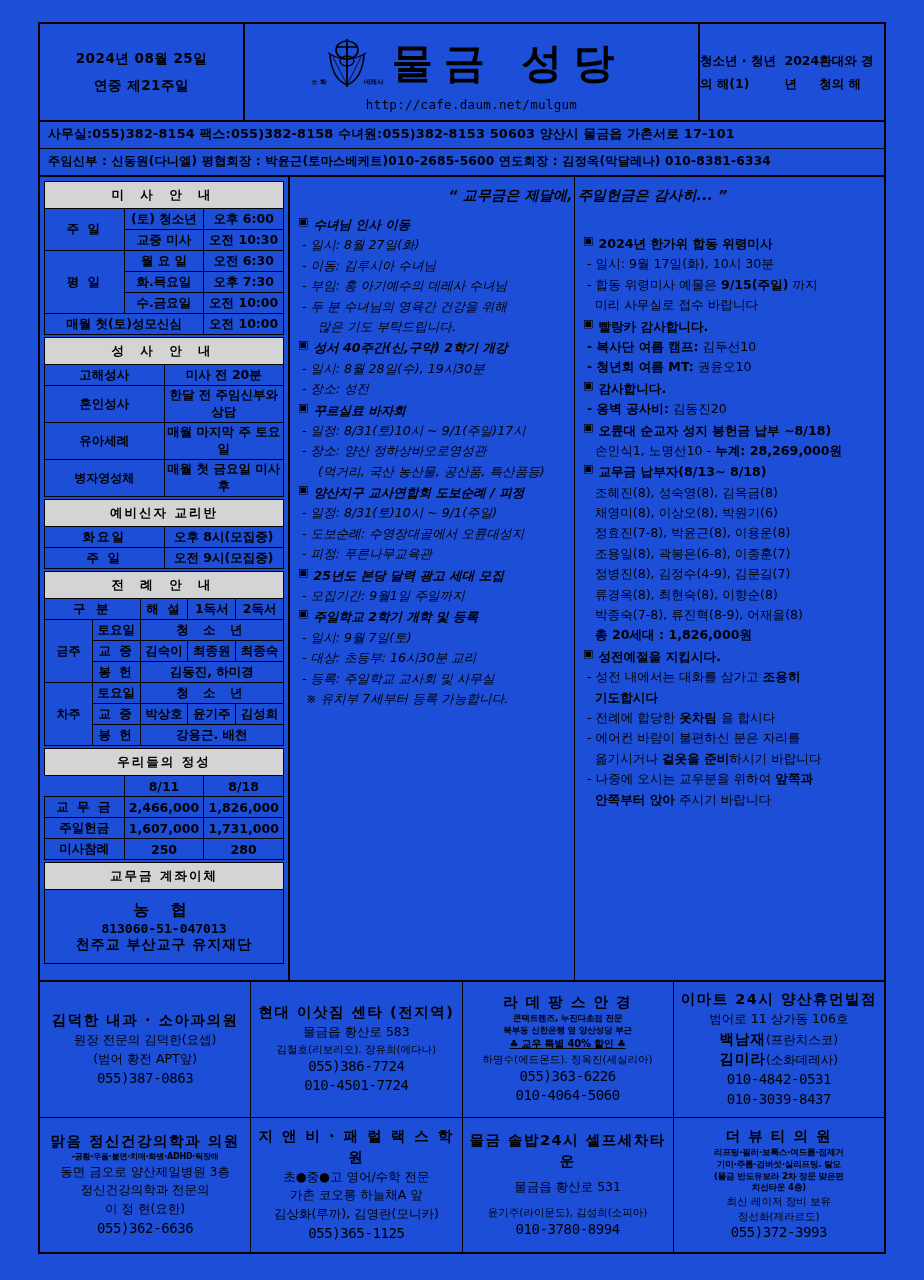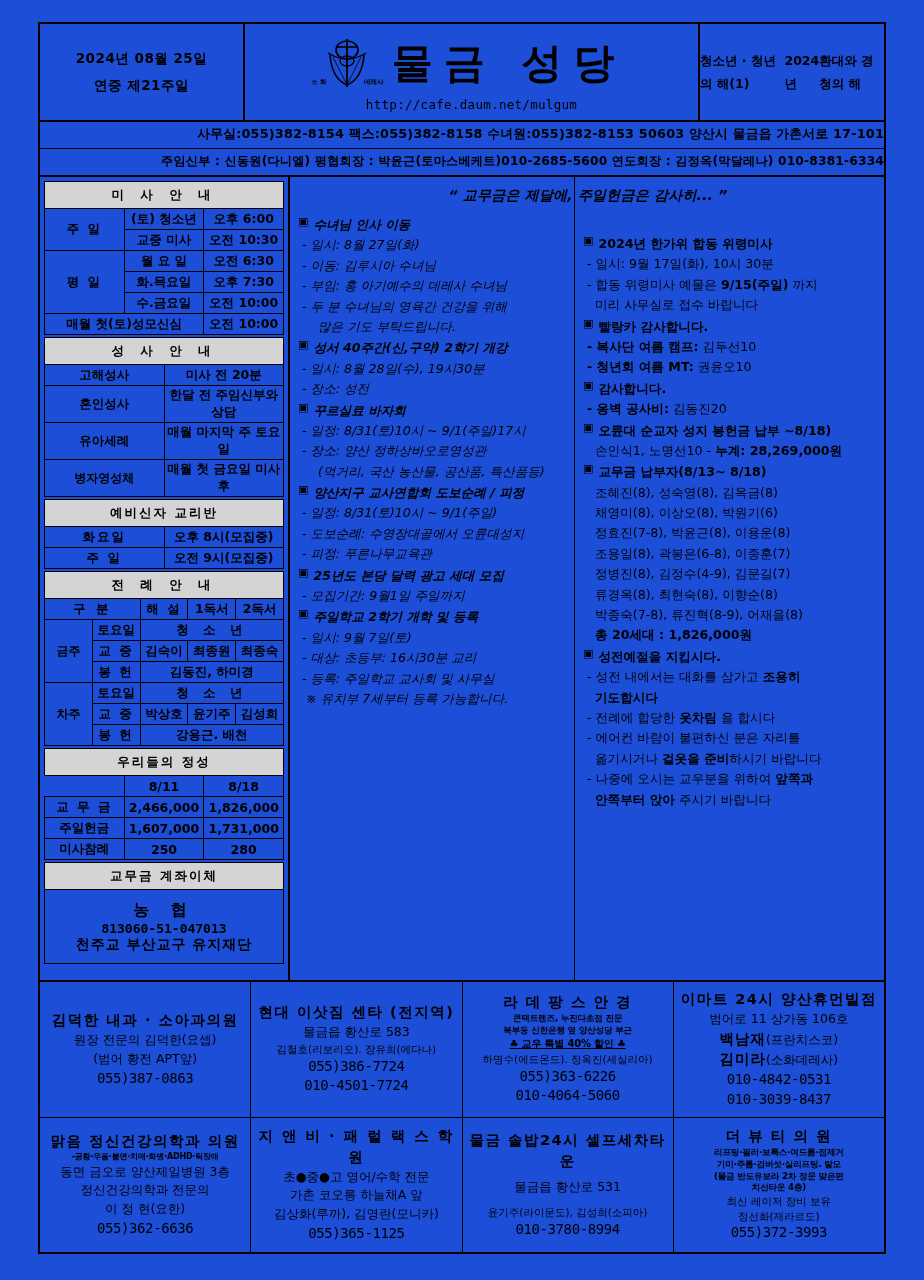--- a/index.html
+++ b/index.html
@@ -32,22 +32,22 @@
     font-size: 41px; font-weight: bold; letter-spacing: 11px;
     font-family: "DejaVu Sans", sans-serif; line-height: 1;
   }
   .mh-url { text-align: center; font-size: 12.5px; font-family: "DejaVu Sans Mono", monospace; margin-top: 4px; letter-spacing: .3px; }
   .mh-year {
     width: 186px; border-left: 2px solid #000;
     display: flex; flex-direction: row; justify-content: center; align-items: center;
     font-weight: bold; font-size: 12.5px; line-height: 1.85;
   }
   .inforow {
-    border-bottom: 1px solid #000; text-align: right;
-    font-size: 12.8px; font-weight: bold; padding: 4px 0 5px; letter-spacing: .2px;
+    border-bottom: 1px solid #000; text-align: left;
+    font-size: 12.8px; font-weight: bold; padding: 4px 8px 5px; letter-spacing: .2px;
   }
   .inforow.second { border-bottom: 2px solid #000; font-size: 12.2px; }
 
   
   .body3 { display: flex; flex: 1; border-bottom: 2px solid #000; }
   .col-left { width: 250px; border-right: 2px solid #000; padding: 4px 4px 0 4px; }
   .col-mid { width: 285px; border-right: 1px solid #000; padding: 6px 6px 0 8px; font-style: italic; }
   .col-right { flex: 1; padding: 6px 6px 0 8px; }
 
   

